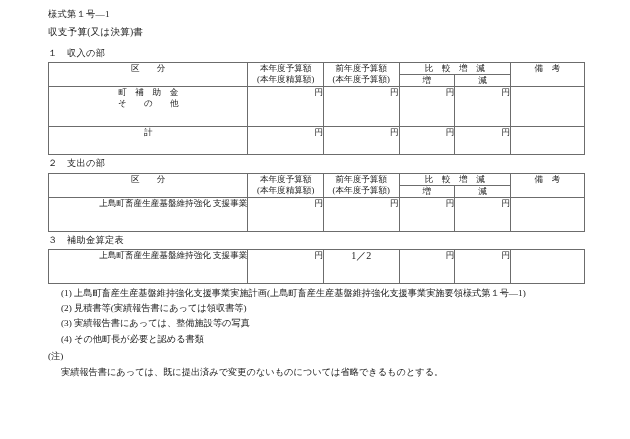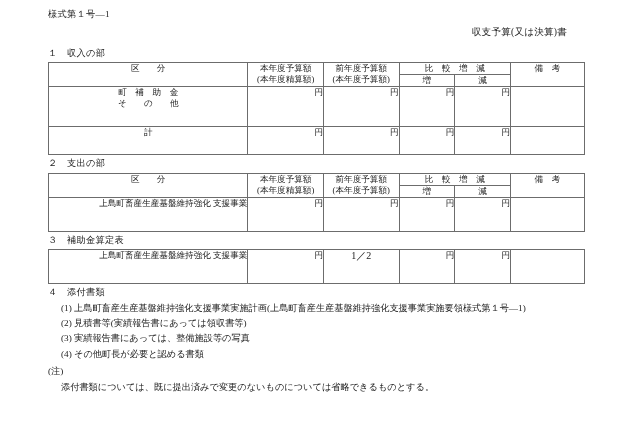--- a/index.html
+++ b/index.html
@@ -22,21 +22,21 @@
     padding: 9px 45px 0 48px;
   }
 
   .form-no {
     font-size: 9.2px;
     line-height: 1.25;
     letter-spacing: 0.3px;
     margin: 0 0 5px 0;
   }
   .doc-title {
-    text-align: right;
+    text-align: left;
     font-size: 9.6px;
     letter-spacing: 0.2px;
     margin: 0 0 8px 0;
     padding-right: 18px;
   }
 
   .section-head {
     font-size: 9.2px;
     letter-spacing: 0.3px;
     margin: 0 0 2.5px 0;
@@ -239,21 +239,20 @@
         <td class="rowlabel-l">上島町畜産生産基盤維持強化 支援事業</td>
         <td class="yen">円</td>
         <td class="ratio">1／2</td>
         <td class="yen">円</td>
         <td class="yen">円</td>
         <td class="blank"></td>
       </tr>
     </tbody>
   </table>
 
-  <div class="section-head sec-gap">４　添付書類</div>
 
   <ul class="attach-list">
     <li>
       <span class="attach-num">(1)</span>
       <span class="attach-text">上島町畜産生産基盤維持強化支援事業実施計画(上島町畜産生産基盤維持強化支援事業実施要領様式第１号―1)</span>
     </li>
     <li>
       <span class="attach-num">(2)</span>
       <span class="attach-text">見積書等(実績報告書にあっては領収書等)</span>
     </li>
@@ -261,15 +260,15 @@
       <span class="attach-num">(3)</span>
       <span class="attach-text">実績報告書にあっては、整備施設等の写真</span>
     </li>
     <li>
       <span class="attach-num">(4)</span>
       <span class="attach-text">その他町長が必要と認める書類</span>
     </li>
   </ul>
 
   <div class="note-label">(注)</div>
-  <div class="note-body">添付書類については、既に提出済みで変更のないものについては省略できるものとする。</div>
+  <div class="note-body">実績報告書にあっては、既に提出済みで変更のないものについては省略できるものとする。</div>
 
 </div>
 
 </body></html>

